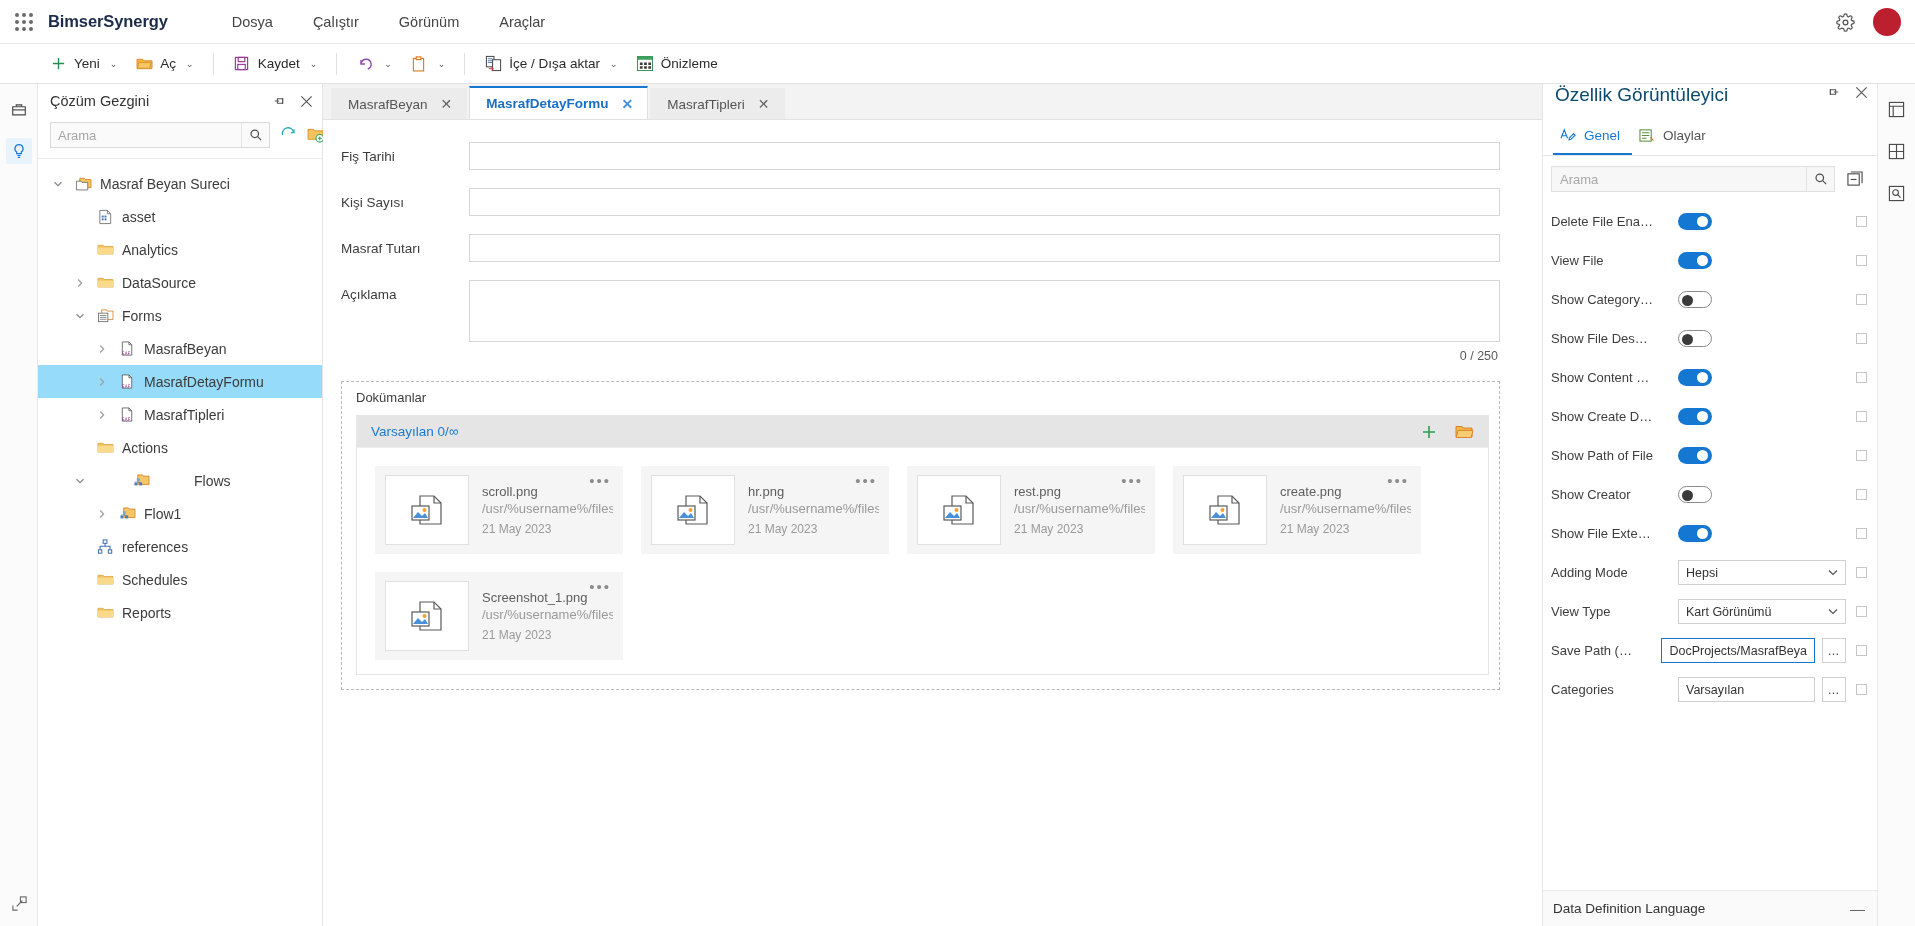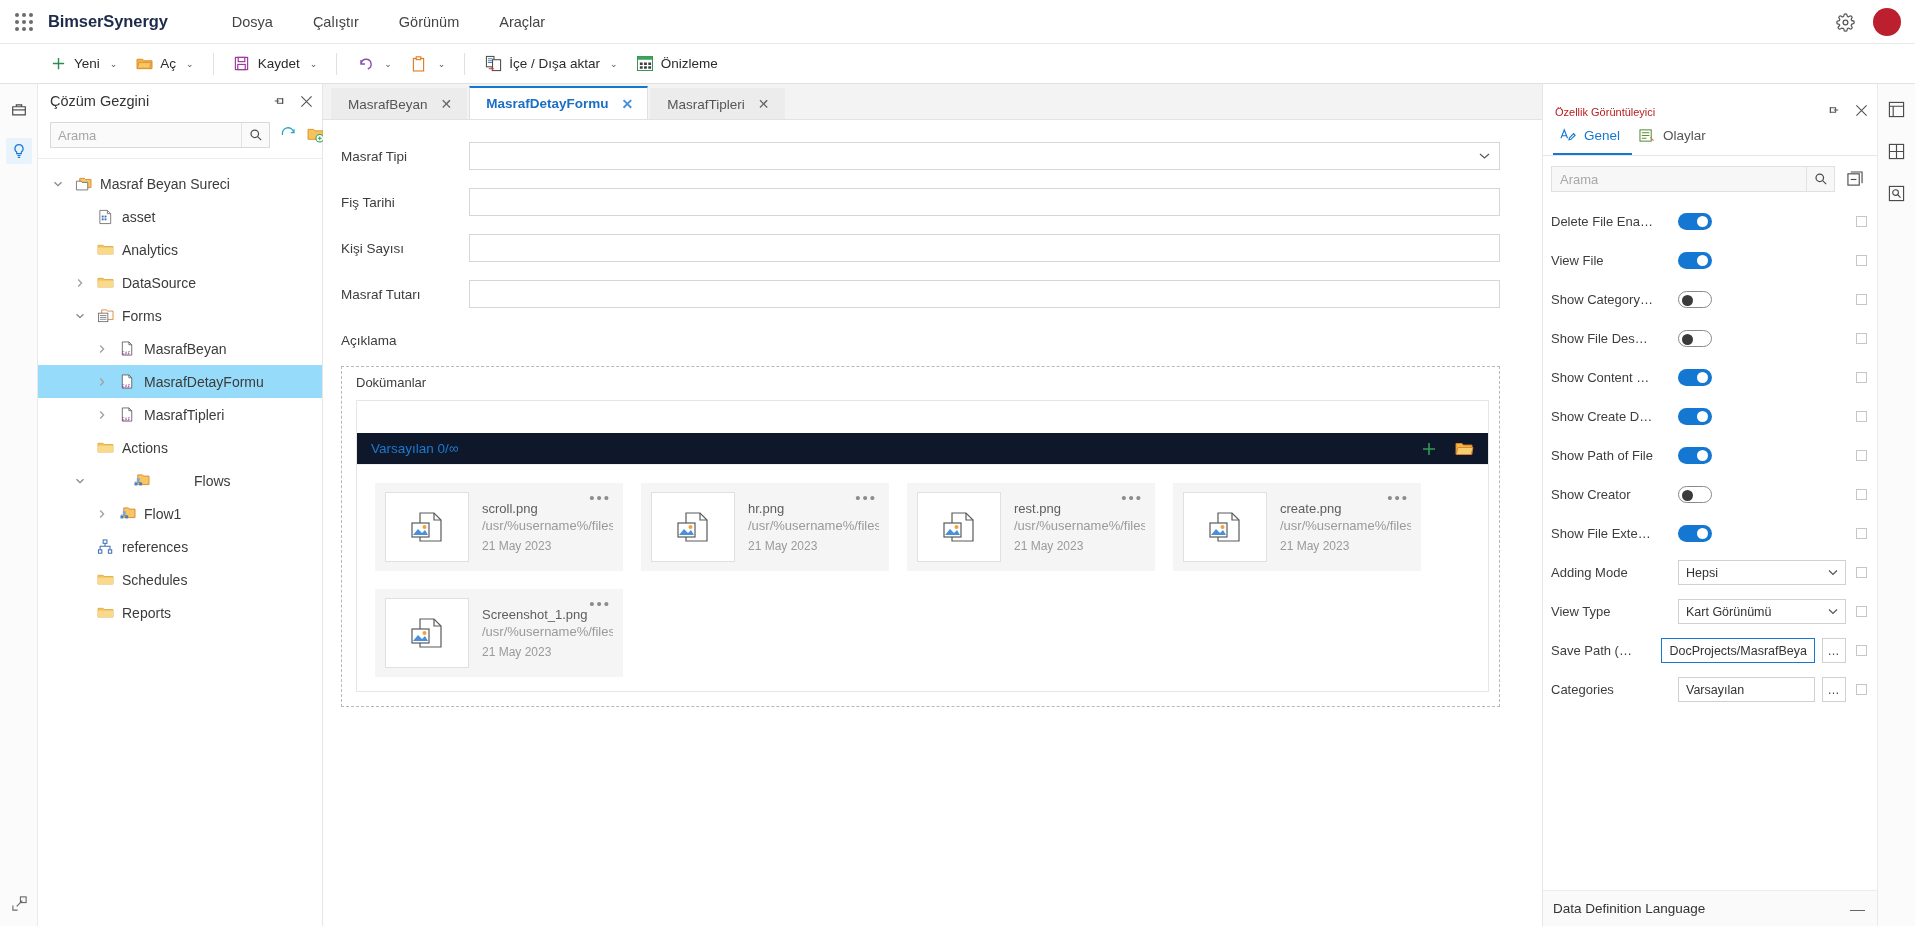--- a/index.html
+++ b/index.html
@@ -141,22 +141,22 @@
   .finput.dd { justify-content: flex-end; }
   .finput .caret { color: #5a5a5a; font-size: 10px; }
   .ftext { height: 62px; border: 1px solid #d6d6d6; background: #fff; width: 100%; }
   .counter { text-align: right; font-size: 12.5px; color: #5a5a5a; margin-top: 7px; padding-right: 2px; }
 
   
   .docsec { margin: 6px 42px 0 18px; border: 1px dashed #b9b9b9; padding: 8px 10px 14px 14px; }
   .docsec-title { font-size: 13px; color: #3d3d3d; margin-bottom: 10px; }
   .docbox { border: 1px solid #e6e6e6; background: #fff; }
   .docbox-head {
-    height: 32px; background: #0f172a; border-bottom: 1px solid #eee;
-    display: flex; align-items: center; padding: 0 14px; margin-top: 32px;
+    height: 32px; background: #e5e5e5; border-bottom: 1px solid #eee;
+    display: flex; align-items: center; padding: 0 14px;
   }
   .docbox-title { font-size: 13.5px; color: #1b7ad1; }
   .docbox-head .actions { margin-left: auto; display: flex; gap: 18px; align-items: center; }
   .docgrid { display: flex; flex-wrap: wrap; gap: 18px; padding: 18px 18px 14px 18px; }
   .fcard {
     width: 248px; height: 88px; background: #f5f5f5; display: flex; align-items: center;
     padding: 9px 10px; position: relative; cursor: pointer;
   }
   .fthumb { width: 84px; height: 70px; background: #fff; border: 1px solid #e0e0e0; flex: 0 0 84px;
             display: flex; align-items: center; justify-content: center; }
@@ -164,21 +164,21 @@
   .fname { font-size: 13px; color: #5e5e5e; white-space: nowrap; }
   .fpath { font-size: 13px; color: #9a9a9a; margin-top: 2px; white-space: nowrap; }
   .fdate { font-size: 12px; color: #9a9a9a; margin-top: 6px; white-space: nowrap; }
   .fdots { position: absolute; right: 12px; top: 6px; color: #8d8d8d; font-size: 15px; letter-spacing: 2px; cursor: pointer; }
 
   
   .props {
     width: 335px; flex: 0 0 335px; background: #ffffff; border-left: 1px solid #e6e6e6;
     display: flex; flex-direction: column; position: relative;
   }
-  .props-head { height: 34px; display: flex; align-items: flex-end; padding: 0 10px 0 12px; font-size: 11px; color: #b91c1c; position: relative; }
+  .props-head { height: 34px; display: flex; align-items: flex-start; padding: 0 10px 0 12px; font-size: 19px; color: #0c4a6e; position: relative; }
   .props-head .hd-actions { position: absolute; right: 8px; display: flex; gap: 12px; align-items: center; }
   .props-tabs { display: flex; gap: 0; padding: 0 10px; border-bottom: 1px solid #e6e6e6; }
   .ptab { display: flex; align-items: center; gap: 7px; padding: 8px 12px 9px 6px; font-size: 13.5px; color: #555; cursor: pointer; border-bottom: 2px solid transparent; }
   .ptab.active { color: #1477d1; border-bottom-color: #1477d1; }
   .props-search-row { display: flex; align-items: center; gap: 10px; padding: 10px 12px 10px 8px; }
   .props-search {
     flex: 1; height: 26px; border: 1px solid #e0e0e0; background: #f7f7f7;
     display: flex; align-items: center;
   }
   .props-search input { border: 0; outline: 0; background: transparent; flex: 1; min-width: 0; padding: 0 8px; font-size: 13px; font-family: inherit; color: #333; }
@@ -613,33 +613,20 @@
             <span class="tab-x">✕</span>
           </div>
           <div class="dtab">
             <span>MasrafTipleri</span>
             <span class="tab-x">✕</span>
           </div>
         </div>
       <div class="canvas">
         <div class="form-area" id="form-area">
             <div class="frow">
-              <div class="flabel">Masraf Tipi</div>
-              <div class="fctrl">
-                <div class="finput dd">
-                  <span></span>
-                  <span class="caret">
-                    <svg width="11" height="8" viewBox="0 0 11 8" fill="none" stroke="#5a5a5a" stroke-width="1.2">
-                      <path d="M1 2l4.5 4L10 2"></path>
-                    </svg>
-                  </span>
-                </div>
-              </div>
-            </div>
-            <div class="frow">
               <div class="flabel">Fiş Tarihi</div>
               <div class="fctrl">
                 <div class="finput">
                   <span></span>
                 </div>
               </div>
             </div>
             <div class="frow">
               <div class="flabel">Kişi Sayısı</div>
               <div class="fctrl">
@@ -651,20 +638,24 @@
             <div class="frow">
               <div class="flabel">Masraf Tutarı</div>
               <div class="fctrl">
                 <div class="finput">
                   <span></span>
                 </div>
               </div>
             </div>
             <div class="frow">
               <div class="flabel">Açıklama</div>
+              <div class="fctrl">
+                <div class="ftext"></div>
+                <div class="counter">0 / 250</div>
+              </div>
             </div>
           </div>
 
         <div class="docsec">
           <div class="docsec-title">Dokümanlar</div>
           <div class="docbox">
             <div class="docbox-head">
               <span class="docbox-title">Varsayılan 0/∞</span>
               <div class="actions">
                 <span>

